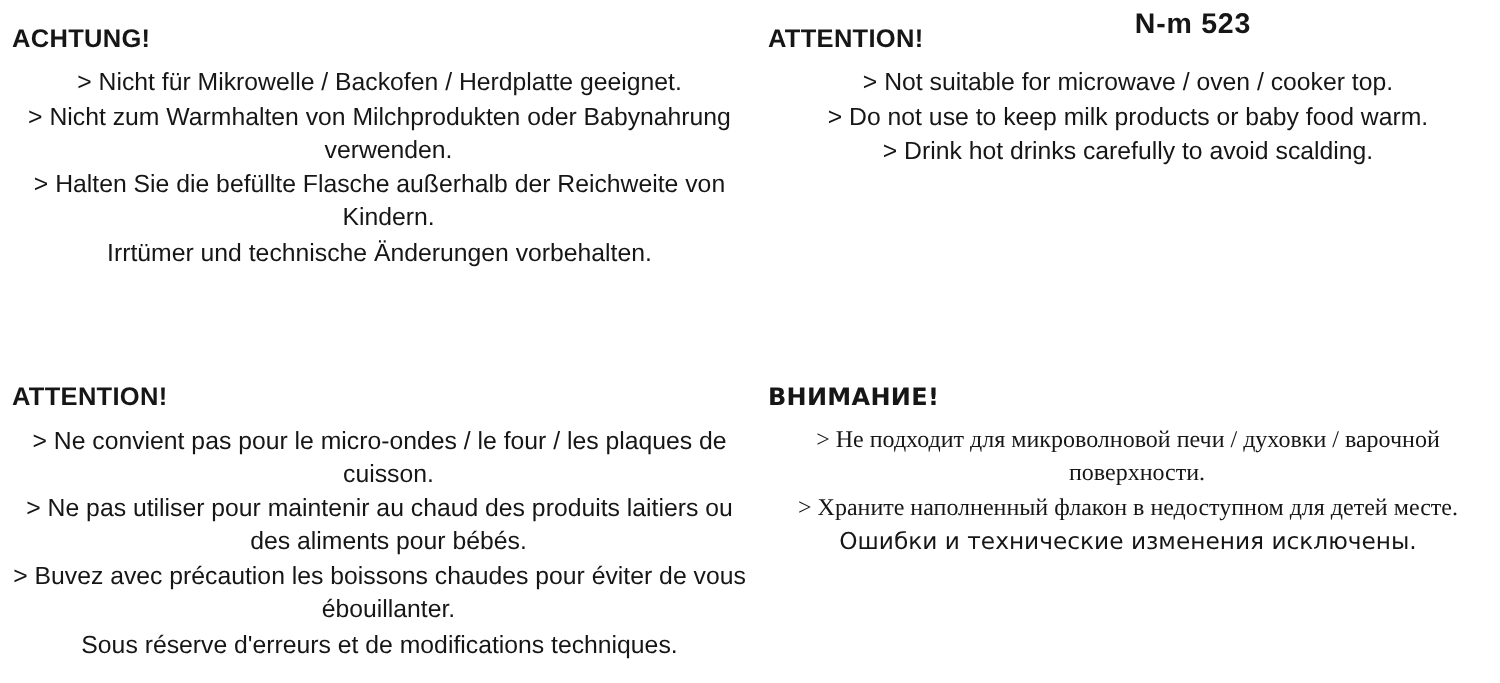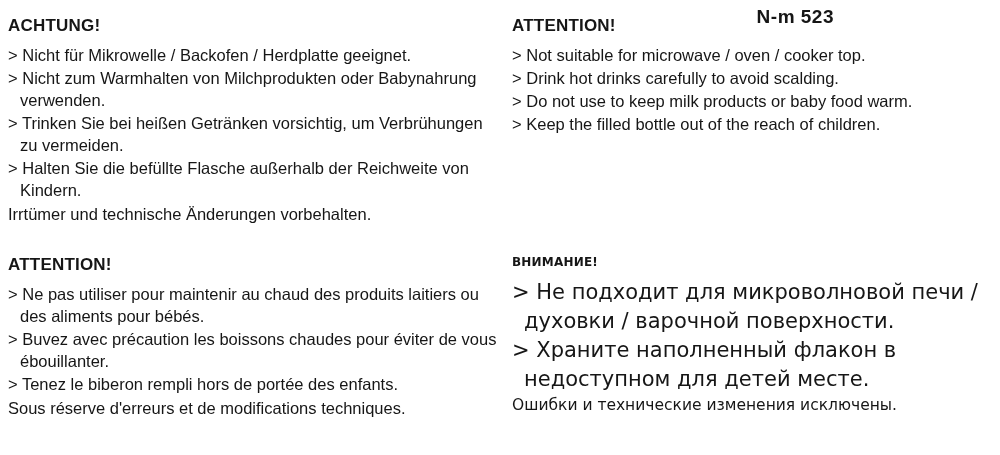--- a/index.html
+++ b/index.html
@@ -41,76 +41,76 @@
   .heading {
     font-size: 17px;
     font-weight: bold;
     margin: 0 0 9px 0;
     letter-spacing: 0.2px;
   }
   ul.lines {
     list-style: none;
     margin: 0;
     padding: 0;
+    text-align: center;
   }
   ul.lines li {
     font-size: 16.5px;
     line-height: 1.33;
     margin: 0 0 1px 0;
     text-indent: -12px;
     padding-left: 12px;
   }
   .footnote {
     font-size: 16.5px;
     line-height: 1.33;
     margin-top: 2px;
+    text-align: center;
   }
   .cyr ul.lines li,
   .cyr .footnote,
   .cyr .heading {
     font-family: "DejaVu Sans", sans-serif;
   }
-  .cyr ul.lines li { font-size: 21px; line-height: 1.36; }
+  .cyr ul.lines li { font-size: 16px; line-height: 1.36; font-family: Liberation Serif, serif; }
   .cyr .footnote   { font-size: 15.5px; line-height: 1.36; }
-  .cyr .heading    { font-size: 12px; }
+  .cyr .heading    { font-size: 16px; }
 </style>
 </head>
 <body>
 
 <div class="page">
 
   <div class="code">N-m 523</div>
 
   <div class="col col-left row-top">
     <div class="heading">ACHTUNG!</div>
     <ul class="lines">
       <li>&gt; Nicht für Mikrowelle / Backofen / Herdplatte geeignet.</li>
       <li>&gt; Nicht zum Warmhalten von Milchprodukten oder Babynahrung verwenden.</li>
-      <li>&gt; Trinken Sie bei heißen Getränken vorsichtig, um Verbrühungen zu vermeiden.</li>
       <li>&gt; Halten Sie die befüllte Flasche außerhalb der Reichweite von Kindern.</li>
     </ul>
     <div class="footnote">Irrtümer und technische Änderungen vorbehalten.</div>
   </div>
 
   <div class="col col-right row-top">
     <div class="heading">ATTENTION!</div>
     <ul class="lines">
       <li>&gt; Not suitable for microwave / oven / cooker top.</li>
+      <li>&gt; Do not use to keep milk products or baby food warm.</li>
       <li>&gt; Drink hot drinks carefully to avoid scalding.</li>
-      <li>&gt; Do not use to keep milk products or baby food warm.</li>
-      <li>&gt; Keep the filled bottle out of the reach of children.</li>
     </ul>
   </div>
 
   <div class="col col-left row-bottom">
     <div class="heading">ATTENTION!</div>
     <ul class="lines">
+      <li>&gt; Ne convient pas pour le micro-ondes / le four / les plaques de cuisson.</li>
       <li>&gt; Ne pas utiliser pour maintenir au chaud des produits laitiers ou des aliments pour bébés.</li>
       <li>&gt; Buvez avec précaution les boissons chaudes pour éviter de vous ébouillanter.</li>
-      <li>&gt; Tenez le biberon rempli hors de portée des enfants.</li>
     </ul>
     <div class="footnote">Sous réserve d'erreurs et de modifications techniques.</div>
   </div>
 
   <div class="col col-right row-bottom cyr">
     <div class="heading">ВНИМАНИЕ!</div>
     <ul class="lines">
       <li>&gt; Не подходит для микроволновой печи / духовки / варочной поверхности.</li>
       <li>&gt; Храните наполненный флакон в недоступном для детей месте.</li>
     </ul>

